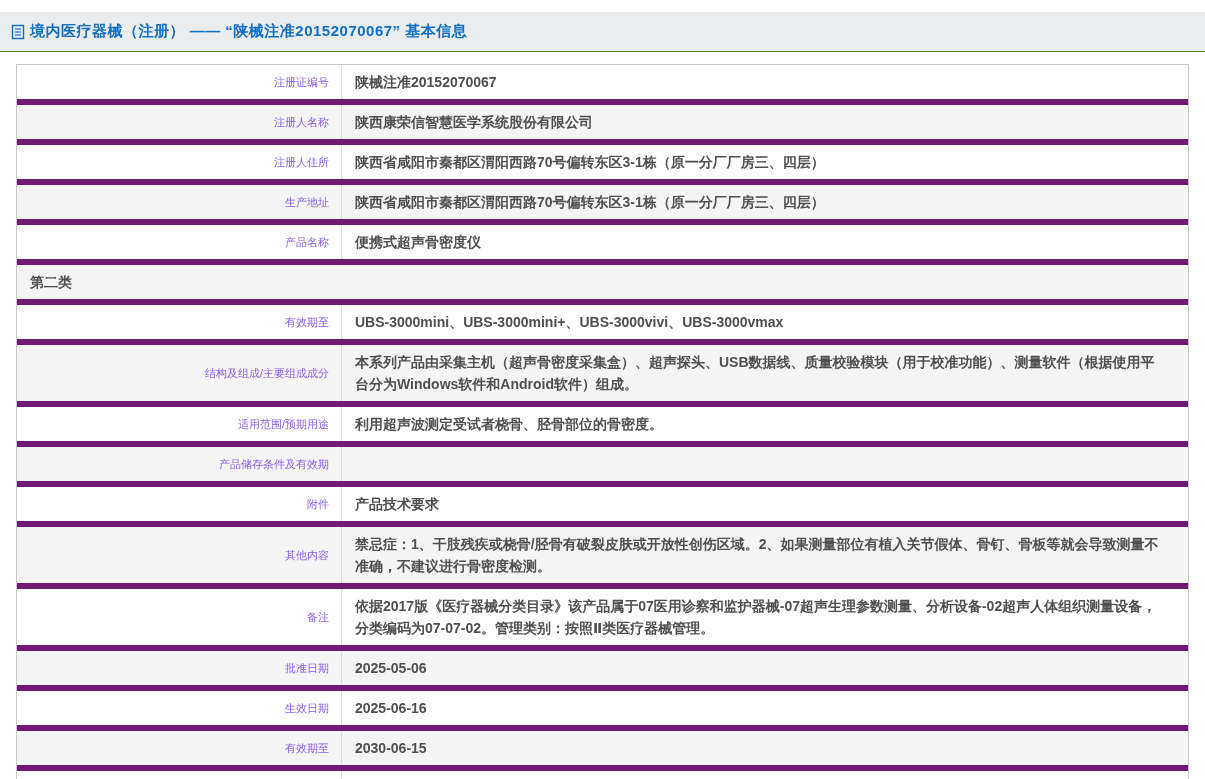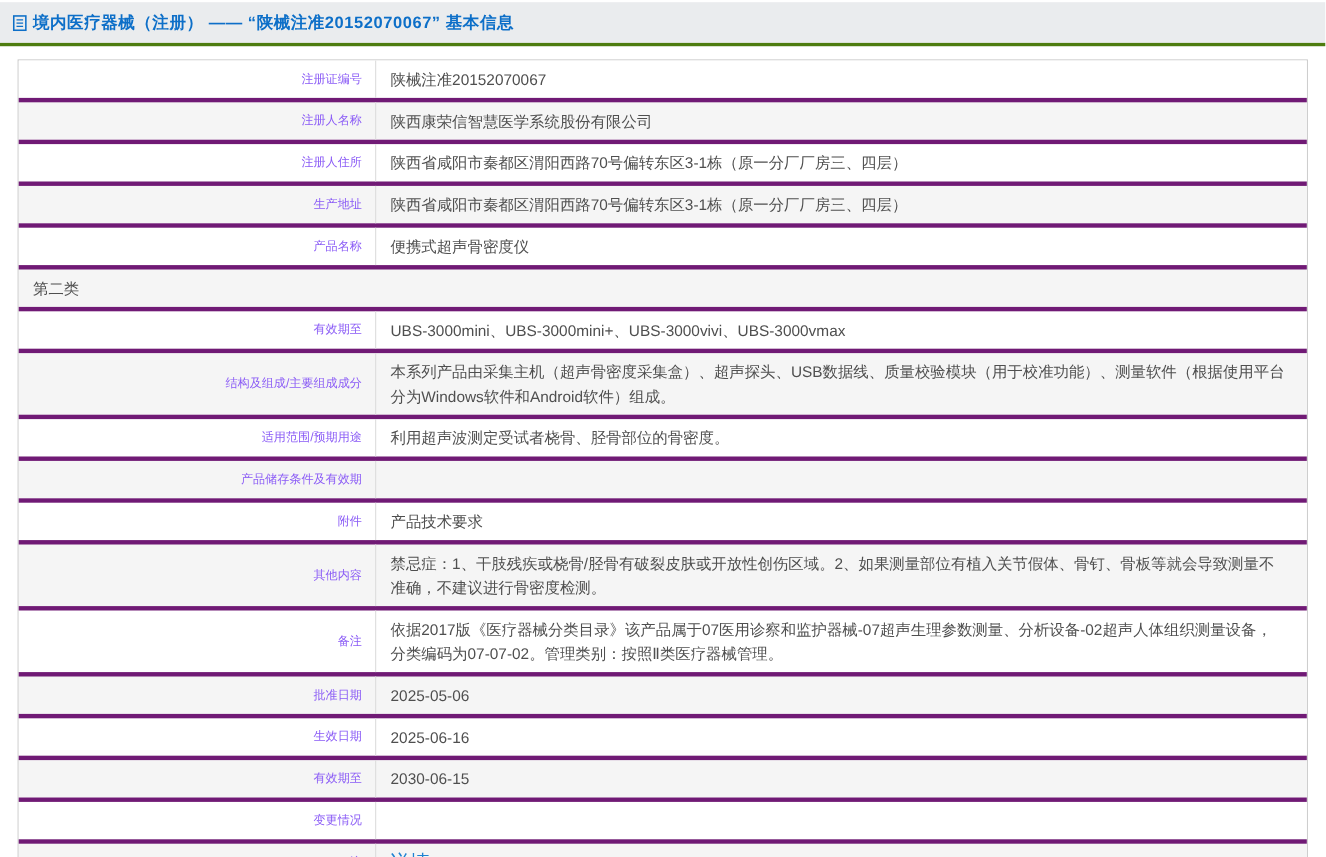--- a/index.html
+++ b/index.html
@@ -3,24 +3,24 @@
 <meta charset="utf-8">
 <style>
   * { box-sizing: border-box; margin: 0; padding: 0; }
   html, body {
     width: 1205px; height: 779px;
     background: #ffffff;
     font-family: "Liberation Sans", "DejaVu Sans", sans-serif;
   }
   
   .header-band {
-    margin-top: 2px;
+    margin-top: 12px;
     height: 40px;
     background: #eaecee;
-    border-bottom: 3px solid #4d7c0f;
+    border-bottom: 1px solid #4d7c0f;
     display: flex;
     align-items: center;
     padding-left: 10px;
   }
   .header-band .doc-icon {
     display: inline-flex;
     margin-right: 4px;
     flex: 0 0 auto;
   }
   .page-title {
@@ -33,21 +33,21 @@
   
   .info-table {
     width: 1173px;
     margin: 12px 16px 0 16px;
     border: 1px solid #c9c9c9;
     background: #ffffff;
   }
   .tr {
     display: flex;
     width: 100%;
-    border-top: 4px solid #701a75;
+    border-top: 6px solid #701a75;
     background: #ffffff;
   }
   .tr:first-child { border-top: none; }
   .tr:nth-child(even) { background: #f5f5f5; }
   .th {
     width: 325px;
     flex: 0 0 325px;
     border-right: 1px solid #dddddd;
     text-align: right;
     padding: 6px 12px;
@@ -60,20 +60,21 @@
   }
   .td {
     flex: 1 1 auto;
     padding: 6px 20px 6px 13px;
     font-size: 14px;
     color: #4f4f4f;
     line-height: 22px;
     display: flex;
     align-items: center;
     min-height: 34px;
+    font-weight: bold;
   }
   .td .cell-text { width: 100%; }
   .note-link {
     color: #1e82d2;
     text-decoration: none;
     cursor: pointer;
     font-size: 18px;
   }
   .bulb-icon {
     display: inline-flex;

